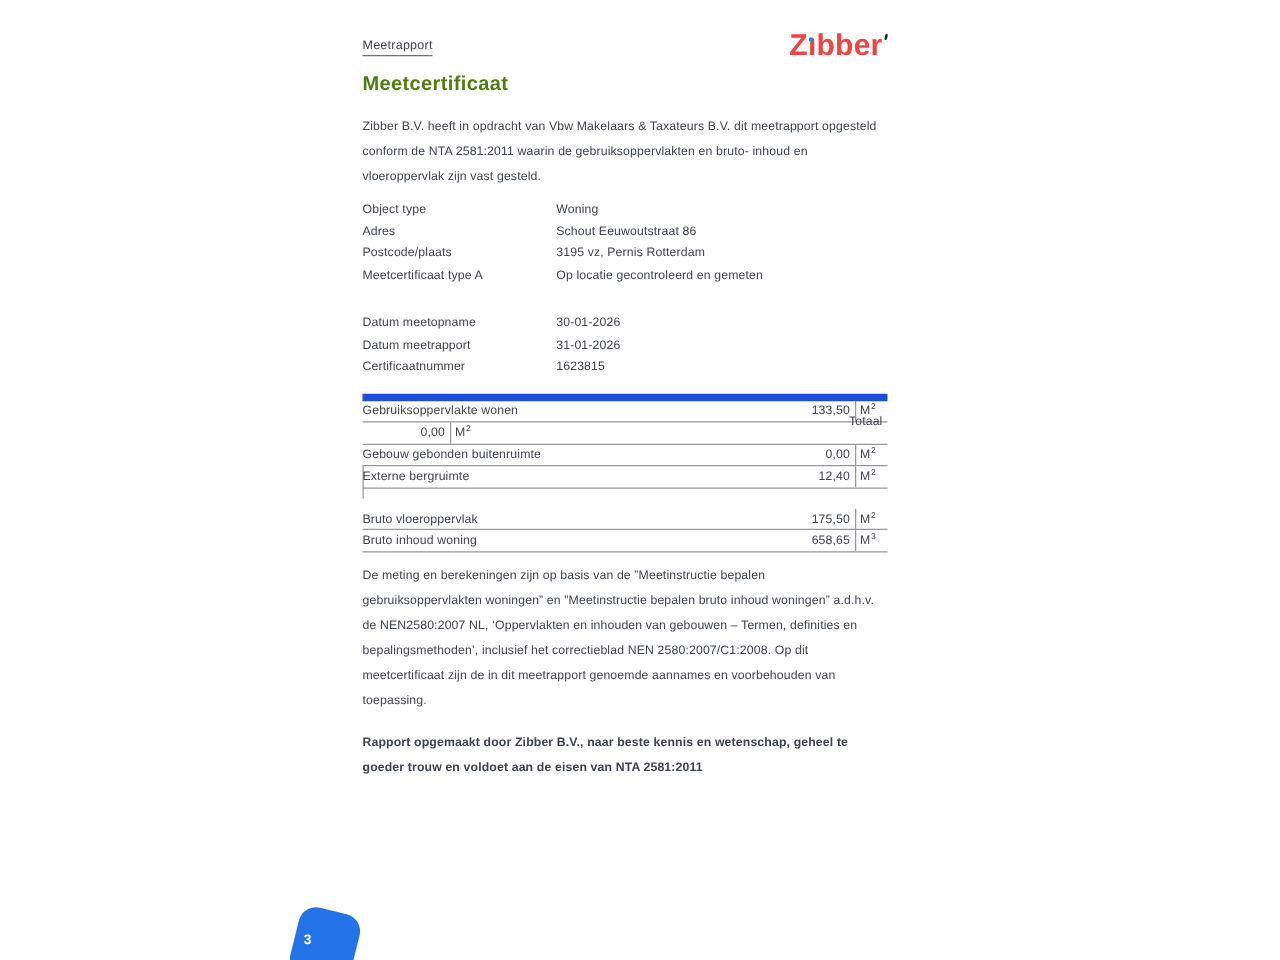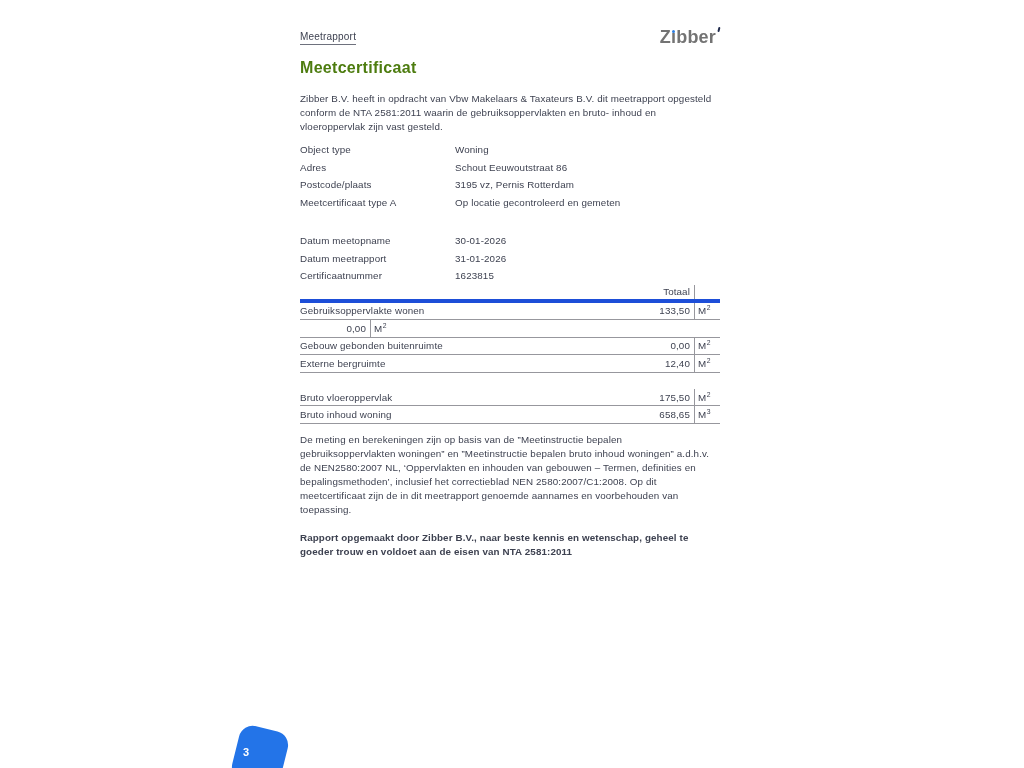--- a/index.html
+++ b/index.html
@@ -10,44 +10,44 @@
   }
   .page {
     position: relative;
     width: 1024px;
     height: 768px;
     background: #ffffff;
     overflow: hidden;
   }
   .content {
     position: absolute;
-    left: 300px;
+    left: 290px;
     top: 28px;
     width: 420px;
   }
   
   .doc-header {
     display: flex;
     justify-content: space-between;
     align-items: flex-start;
     height: 22px;
   }
   .breadcrumb {
     margin-top: 3px;
     font-size: 10px;
     letter-spacing: 0.2px;
     color: #3E4251;
     border-bottom: 1px solid rgba(62, 66, 81, 0.75);
     padding-bottom: 2px;
   }
   .logo {
     position: relative;
-    font-size: 18px;
+    font-size: 24px;
     font-weight: bold;
-    color: #737373;
+    color: #ef4444;
     letter-spacing: 0.2px;
     line-height: 18px;
     padding-right: 4px;
   }
   .i-wrap { position: relative; display: inline-block; }
   .i-dot {
     position: absolute;
     left: 1px;
     top: 1.5px;
     width: 3.2px;
@@ -70,21 +70,21 @@
     margin-top: 8px;
     font-size: 16px;
     line-height: 19px;
     font-weight: bold;
     letter-spacing: 0.3px;
     color: #4d7c0f;
   }
   
   .para {
     font-size: 9.8px;
-    line-height: 14px;
+    line-height: 20px;
     letter-spacing: 0.12px;
     color: #3E4251;
   }
   .intro { margin-top: 15px; }
   
   .kv-group { margin-top: 7px; }
   .kv-group.gap1 { margin-top: 17px; }
   .kv-group.gap2 { margin-top: 21px; }
   .kv-row {
     display: flex;
@@ -99,21 +99,21 @@
   .m-table { margin-top: 0; }
   .m-table.second { margin-top: 16px; }
   .t-row {
     display: flex;
     height: 17.6px;
     align-items: center;
     border-bottom: 1px solid #97979D;
     font-size: 9.8px;
     letter-spacing: 0.12px;
   }
-  .t-row.t-head { height: 18px; border-bottom: 4px solid #1d4ed8; }
+  .t-row.t-head { height: 18px; border-bottom: 6px solid #1d4ed8; flex-direction: column; }
   .t-label { flex: 1; }
   .t-value { flex: 0 0 70px; text-align: right; padding-right: 4px; align-self: stretch; display: flex; align-items: center; justify-content: flex-end; }
   .t-unit {
     flex: 0 0 26px;
     align-self: stretch;
     display: flex;
     align-items: center;
     border-left: 1px solid #97979D;
     padding-left: 3px;
   }

